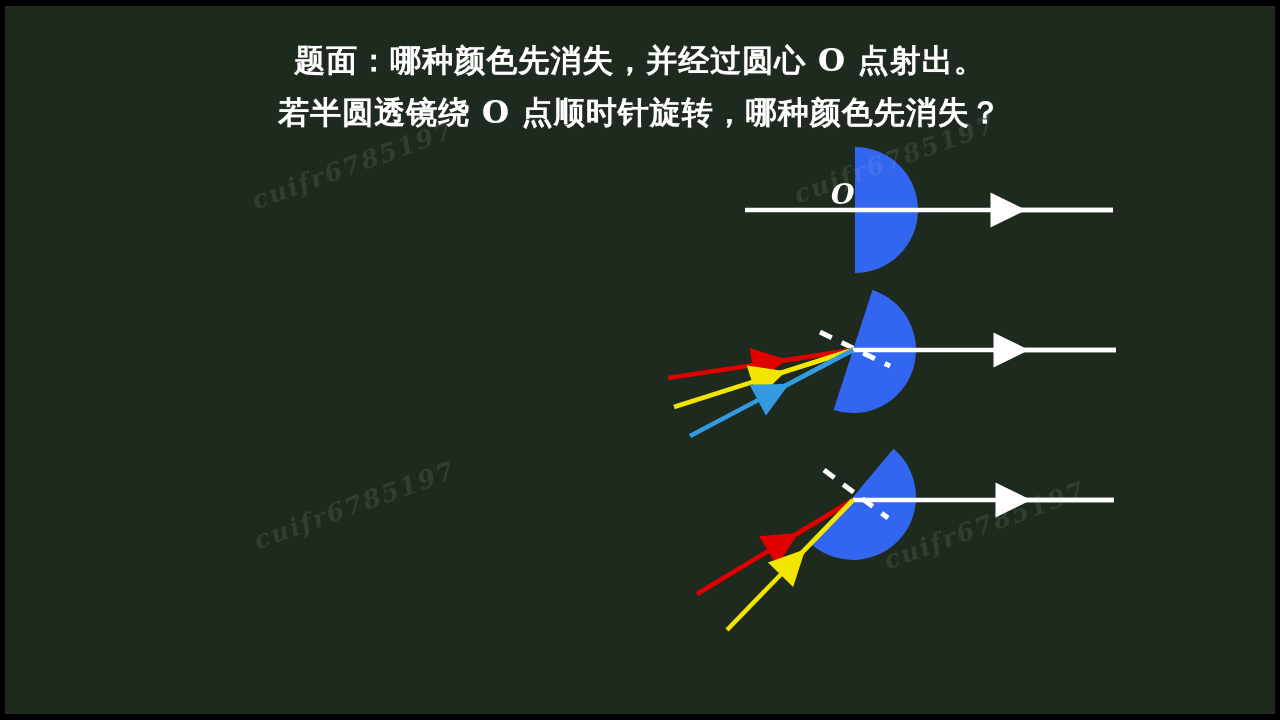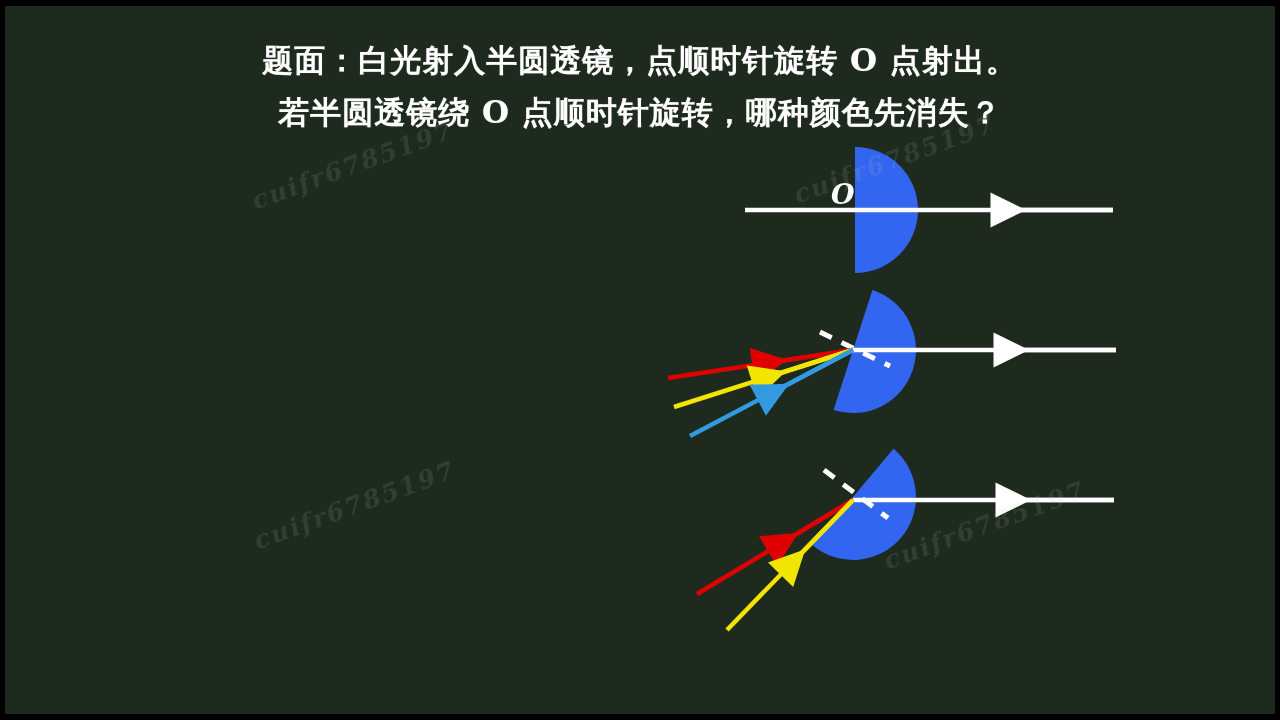--- a/index.html
+++ b/index.html
@@ -87,21 +87,21 @@
 <body>
 
 <div id="stage">
 
   <div class="edge-bar top"></div>
   <div class="edge-bar bottom"></div>
   <div class="edge-bar-side left"></div>
   <div class="edge-bar-side right"></div>
 
   <div id="question-block">
-    <div class="q-line">题面：白光射入半圆透镜，点顺时针旋转 O 点射出。</div>
+    <div class="q-line">题面：哪种颜色先消失，并经过圆心 O 点射出。</div>
     <div class="q-line">若半圆透镜绕 O 点顺时针旋转，哪种颜色先消失？</div>
   </div>
 
   <svg id="diagram-svg" width="1280" height="720" viewBox="0 0 1280 720">
     <defs>
       <marker id="arrow-white" markerWidth="9" markerHeight="9" refX="7.5" refY="4.5" orient="auto" markerUnits="strokeWidth">
         <path d="M8.5,0.6 L0.6,4.5 L8.5,8.4 Z" fill="#ffffff"></path>
       </marker>
       <marker id="arrow-red" markerWidth="9" markerHeight="9" refX="7.5" refY="4.5" orient="auto" markerUnits="strokeWidth">
         <path d="M8.5,0.6 L0.6,4.5 L8.5,8.4 Z" fill="#e00000"></path>

